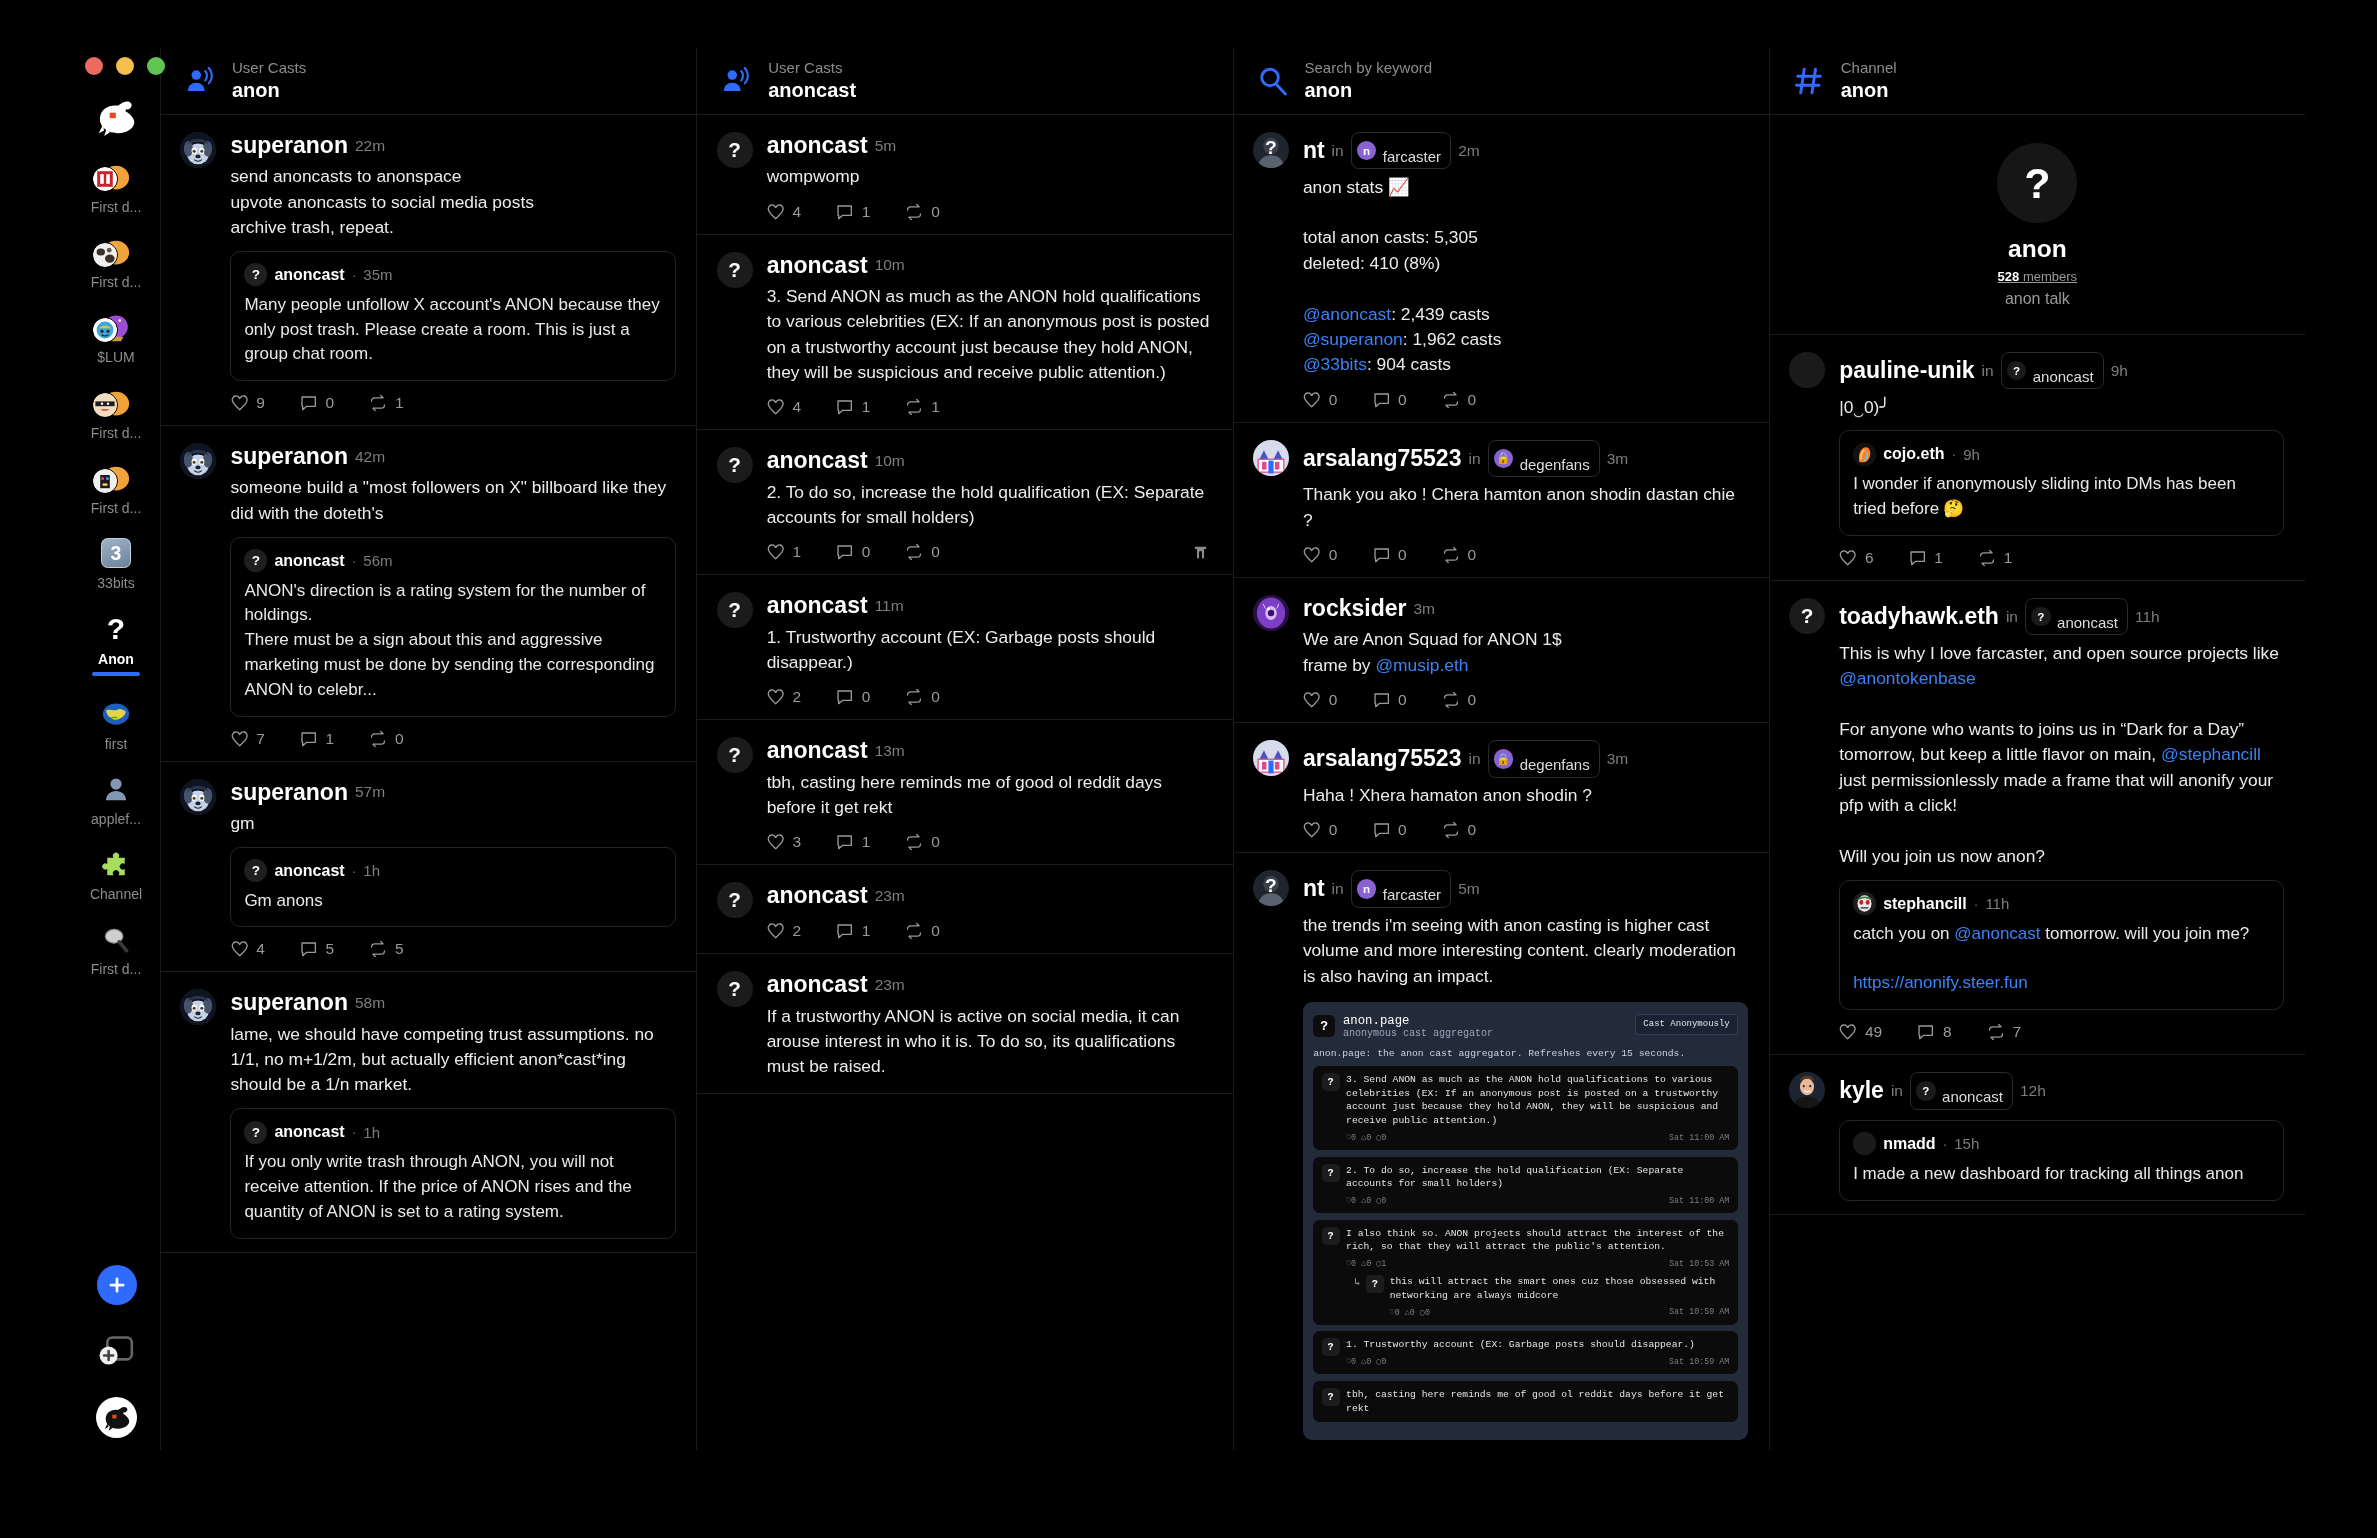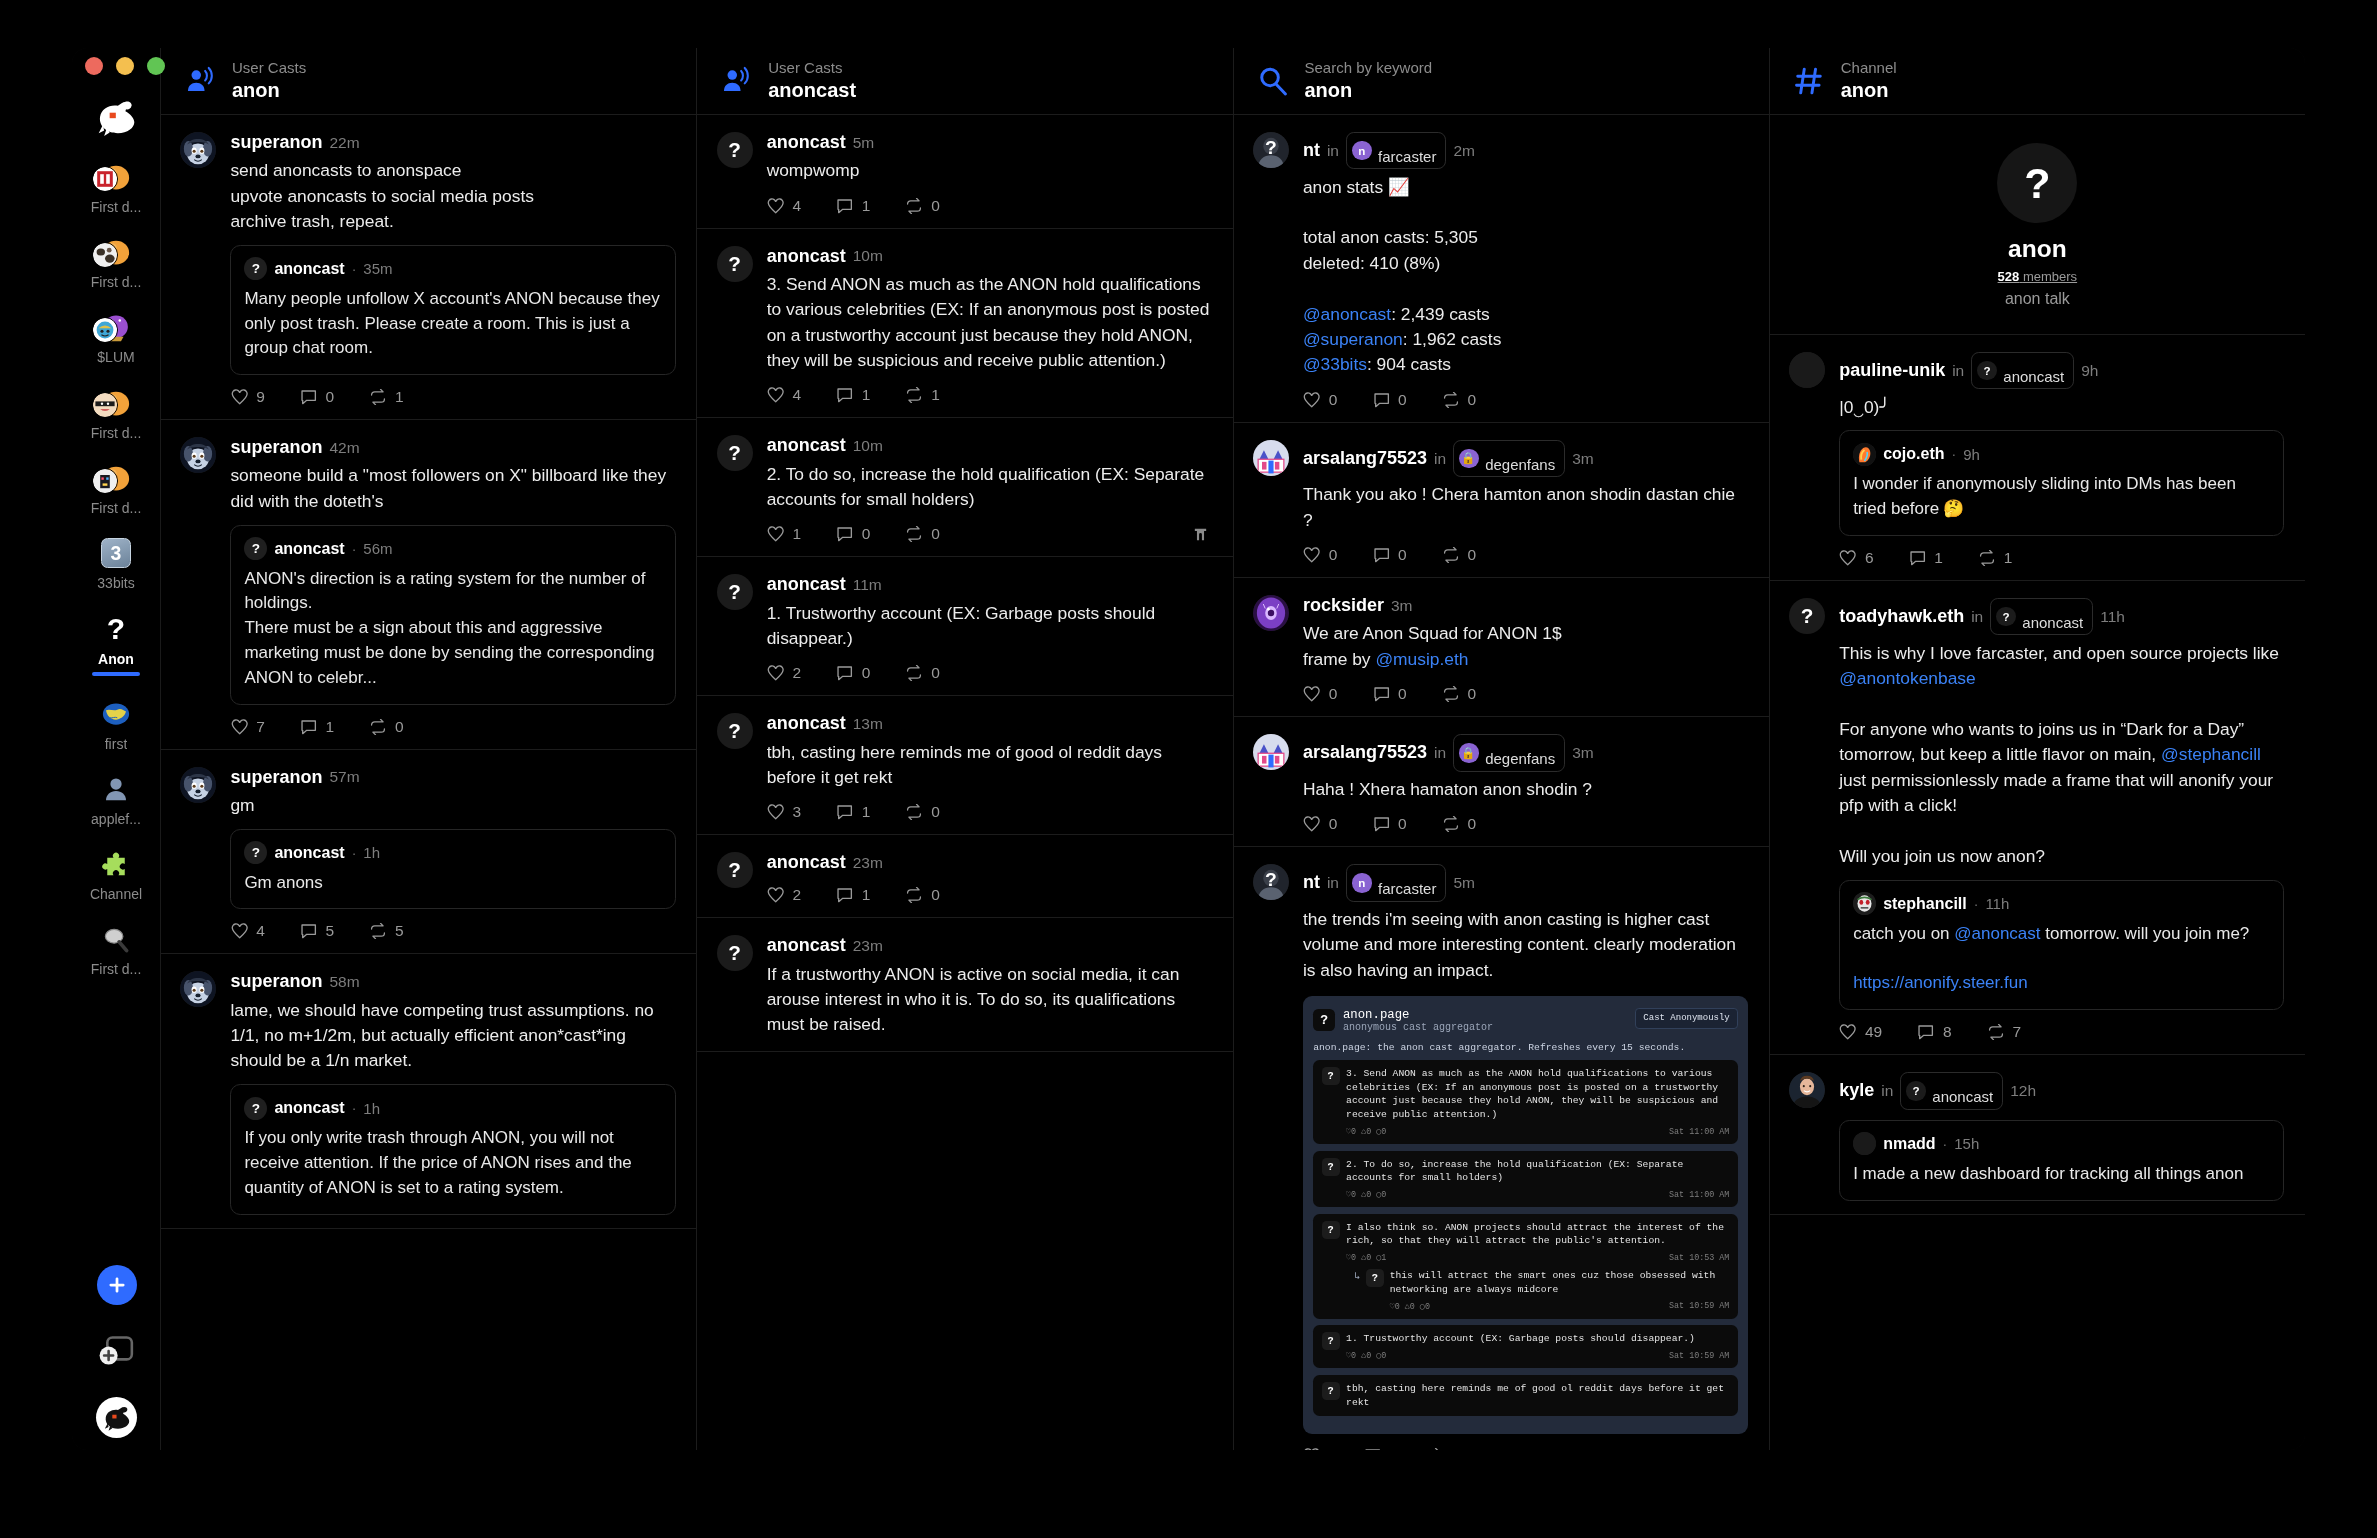--- a/index.html
+++ b/index.html
@@ -124,21 +124,21 @@
     border-radius: 50%; overflow: hidden;
     display:flex; align-items:center; justify-content:center;
     background: #1b1b1b; font-size: 19.4px;
   }
   .av.q { background:#1b1b1b; color:#fff; font-weight:800; font-size:20.7px; }
   .cast-main { flex: 1; min-width: 0; }
   .crow {
     display: flex; align-items: center; gap: 7px;
     flex-wrap: wrap; margin-bottom: 5.2px;
   }
-  .uname { font-size: 18px; font-weight: 700; color: #fff; }
+  .uname { font-size: 23px; font-weight: 700; color: #fff; }
   .inlbl { font-size: 15.5px; color: #7d7d7d; }
   .chip {
     display: inline-flex; align-items: center; gap: 6.5px;
     border: 1.3px solid #2b2b2b; border-radius: 7.8px;
     padding: 3.2px 9px 3.2px 5.2px;
   }
   .chip-ico {
     width: 19.4px; height: 19.4px; border-radius: 50%;
     display:flex; align-items:center; justify-content:center;
     font-size: 11.6px; font-weight: 800;

